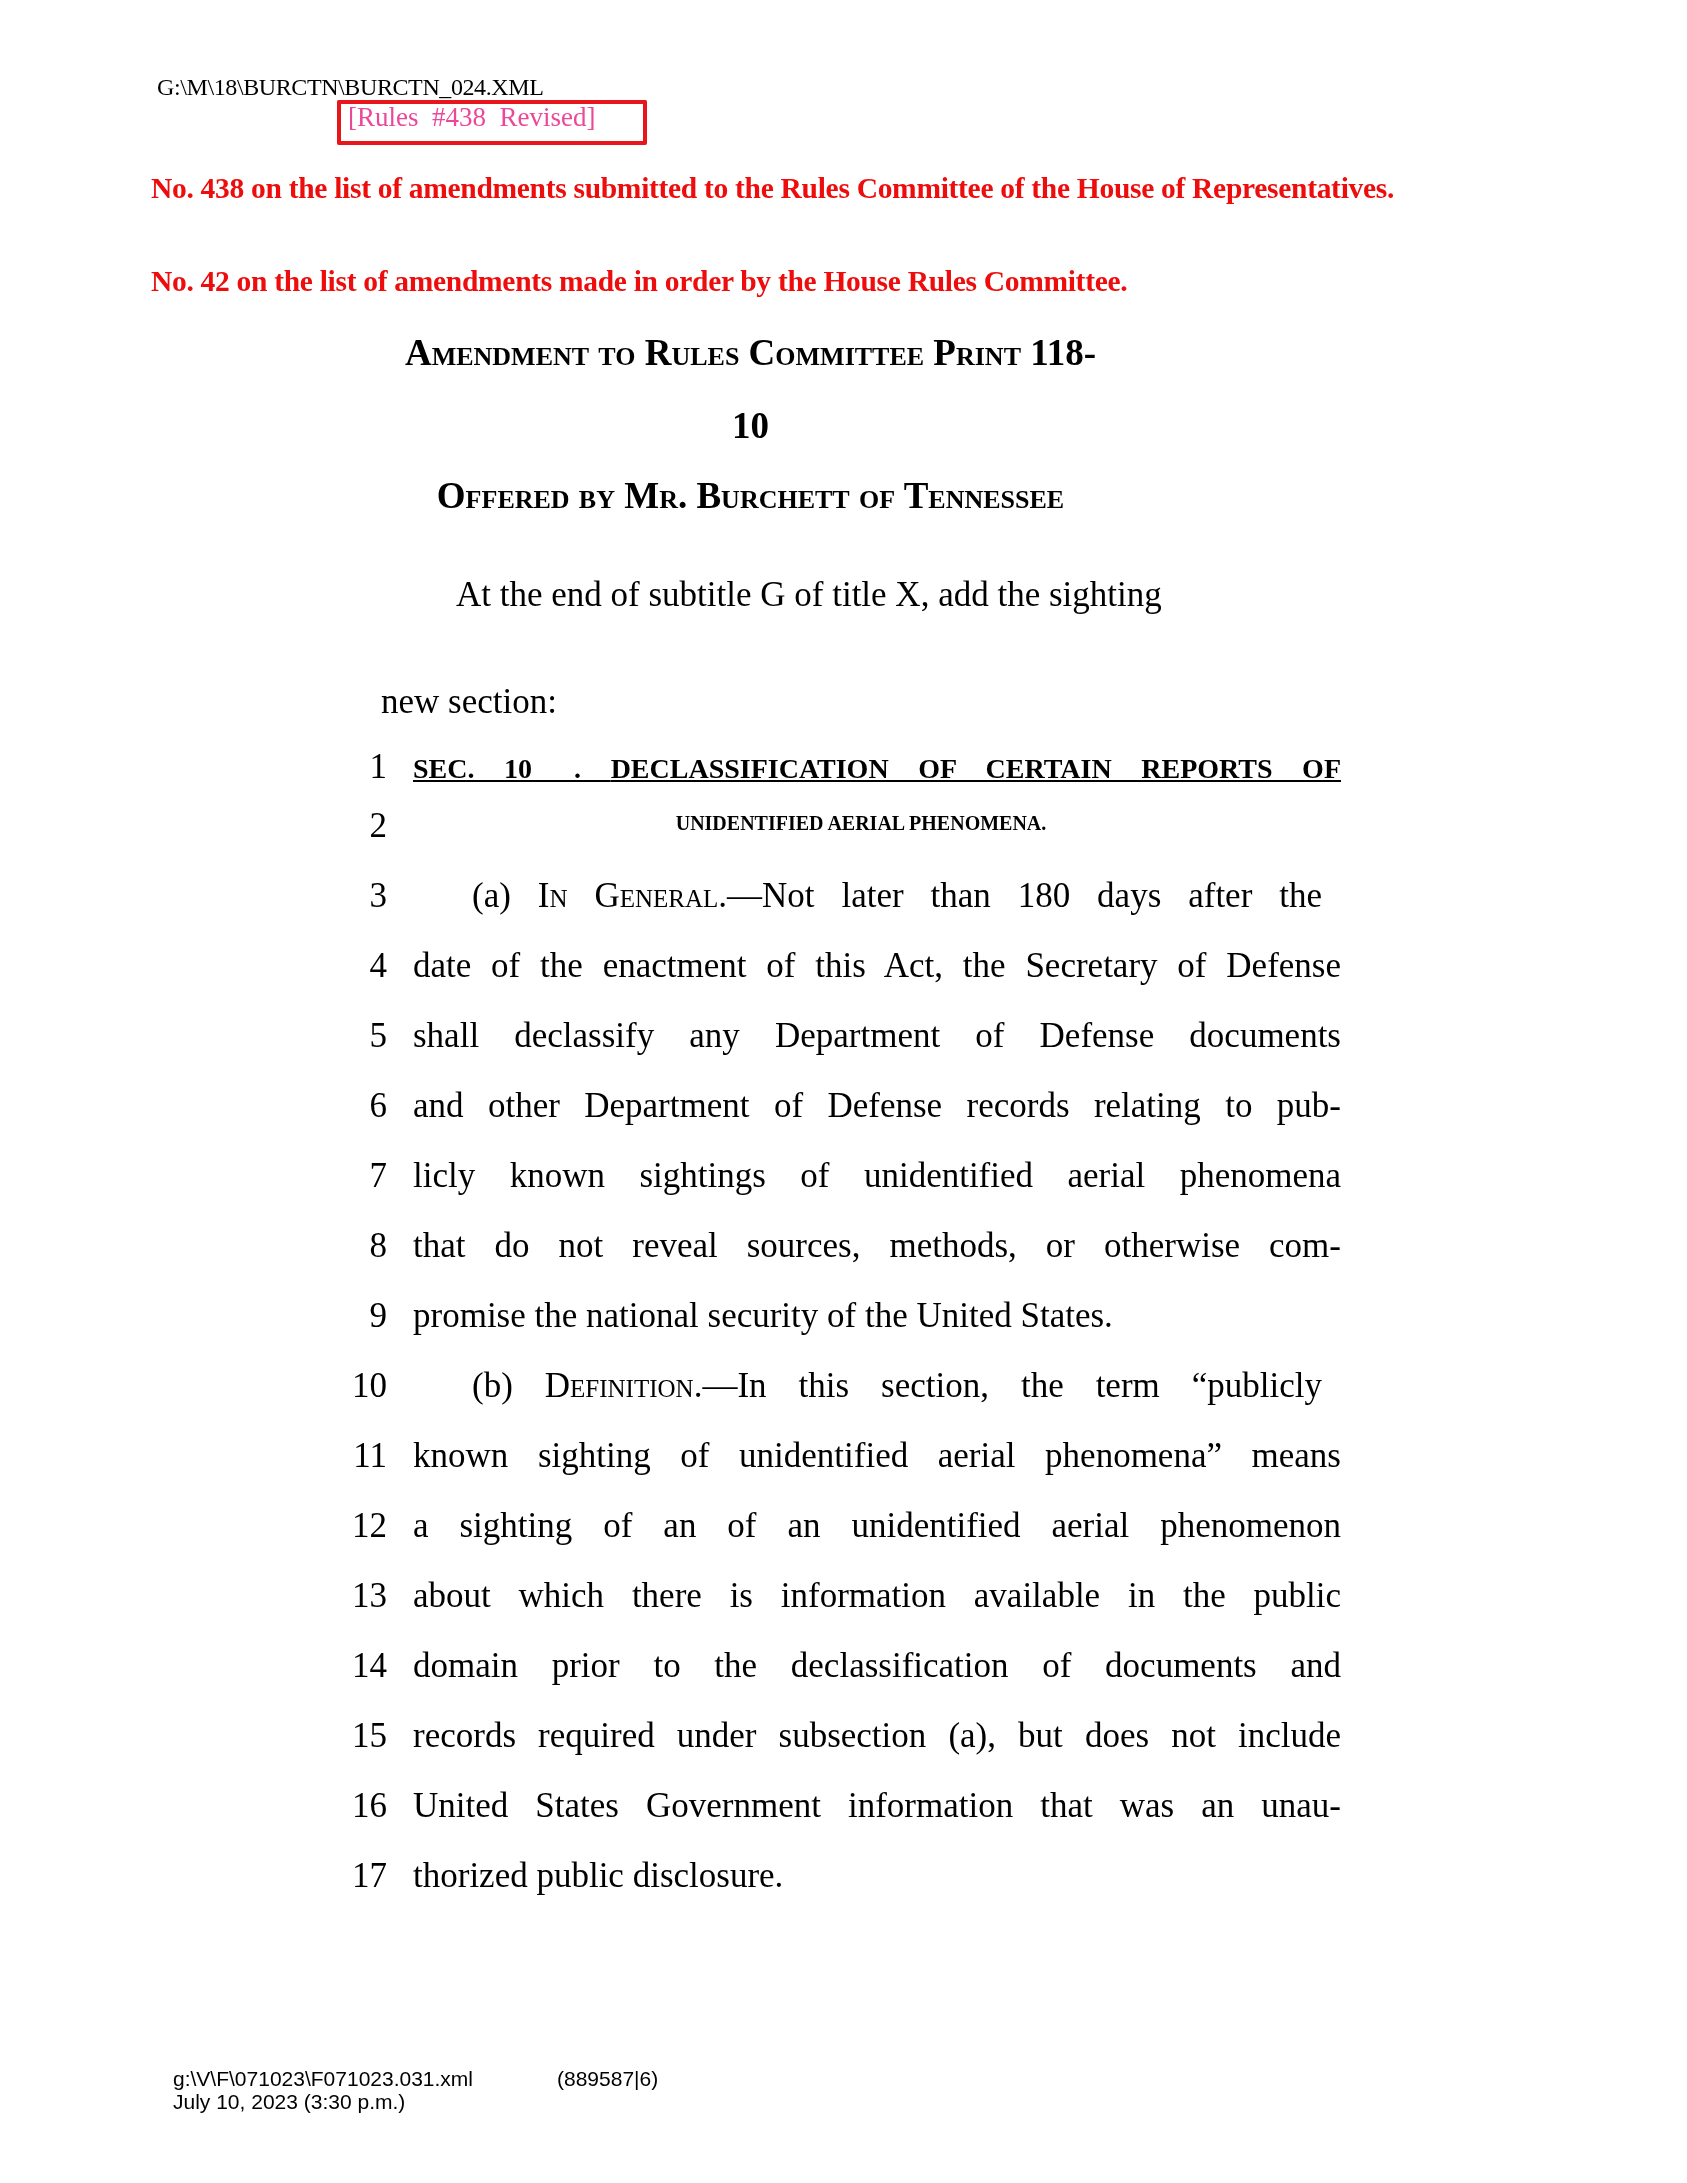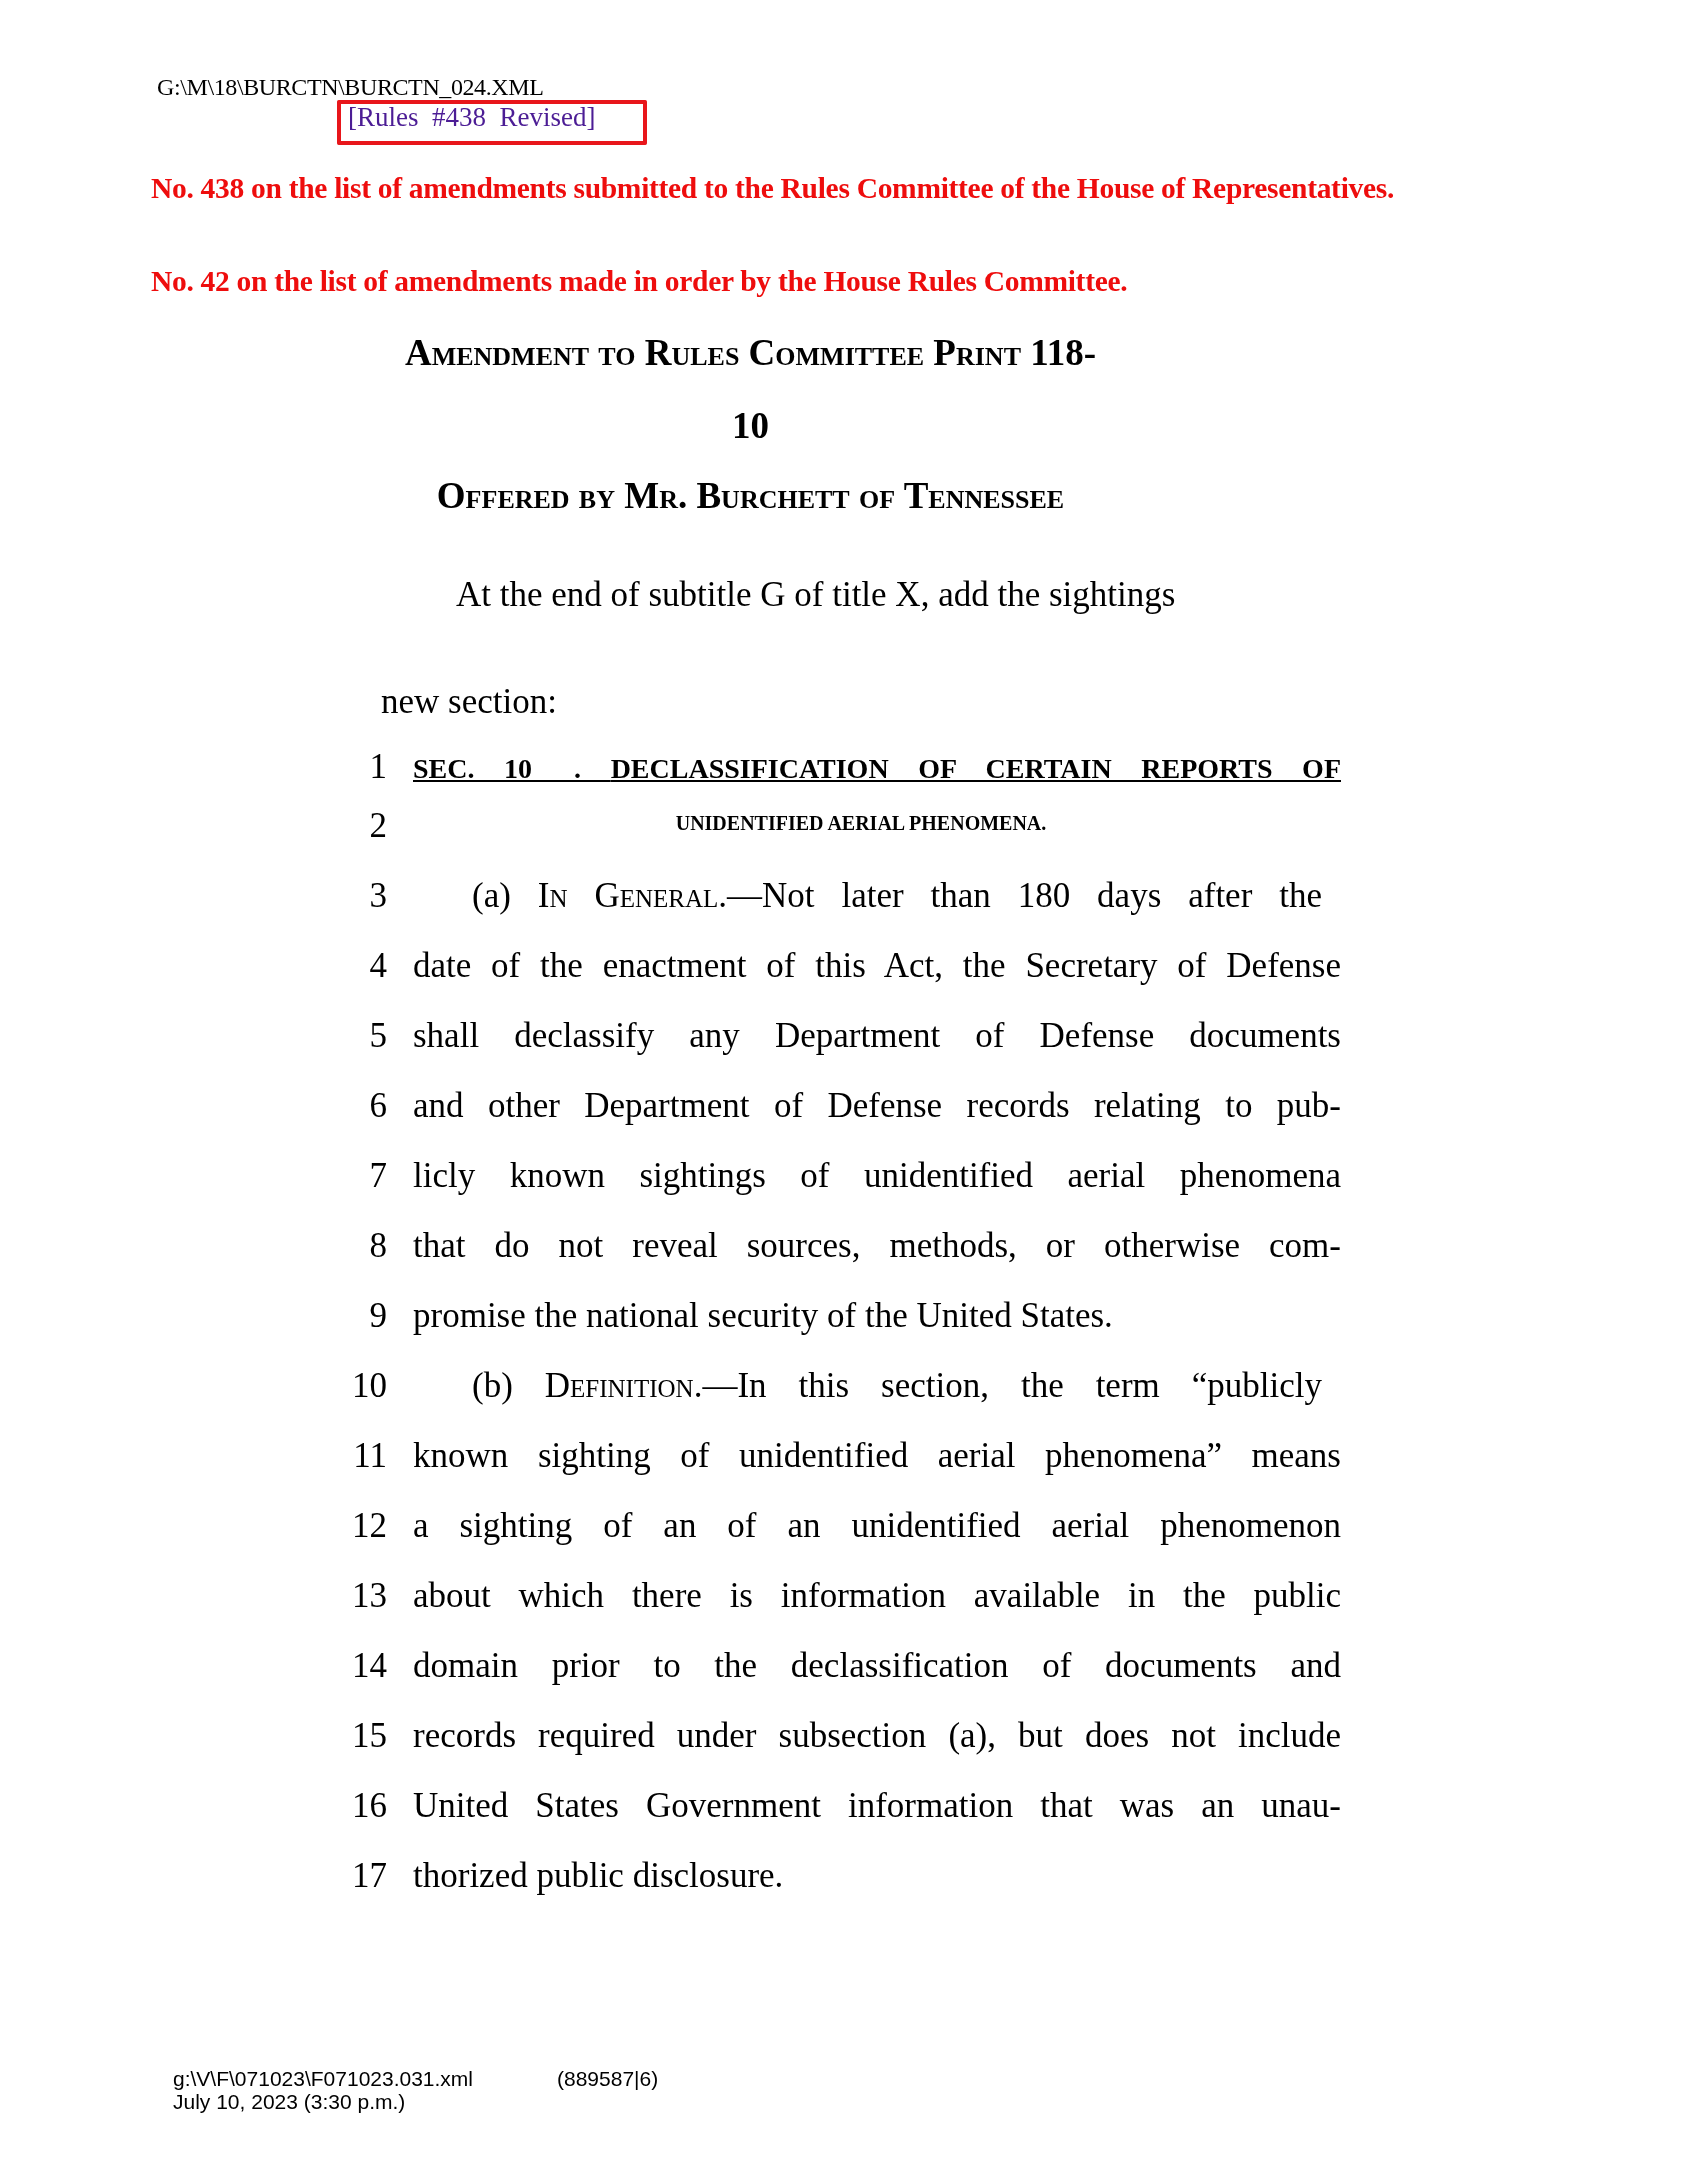--- a/index.html
+++ b/index.html
@@ -3,21 +3,21 @@
 <meta charset="utf-8">
 <style>
   html, body { margin: 0; padding: 0; background: #ffffff; }
   body { width: 1687px; height: 2183px; position: relative; overflow: hidden; color: #000; }
   .abs { position: absolute; white-space: nowrap; }
   .serif { font-family: "Liberation Serif", "DejaVu Serif", serif; }
   .sans { font-family: "Liberation Sans", "DejaVu Sans", sans-serif; }
 
   #file-path { left: 157px; top: 74px; font-size: 24px; letter-spacing: -0.4px; }
   #rules-box { left: 337px; top: 100px; width: 302px; height: 37px; border: 4.2px solid #e8161b; border-radius: 1.7px; }
-  #rules-label { left: 348px; top: 102px; font-size: 27px; color: #4c1d95; word-spacing: 6.7px; }
+  #rules-label { left: 348px; top: 102px; font-size: 27px; color: #ec4899; word-spacing: 6.7px; }
 
   .red-line { left: 151px; font-size: 29.5px; font-weight: bold; color: #ee0d0d; letter-spacing: -0.3px; }
   #submitted-line { top: 172px; }
   #order-line { top: 265px; }
 
   .title { left: 0; width: 1501px; text-align: center; font-weight: bold; font-variant: small-caps; font-size: 37px; }
   #title-line1 { top: 331px; }
   #title-line2 { top: 404px; font-variant: normal; }
   #offered-by { top: 474px; }
 
@@ -44,21 +44,21 @@
 <div id="rules-box" class="abs"></div>
 <div id="rules-label" class="abs serif">[Rules #438 Revised]</div>
 
 <div id="submitted-line" class="abs serif red-line">No. 438 on the list of amendments submitted to the Rules Committee of the House of Representatives.</div>
 <div id="order-line" class="abs serif red-line">No. 42 on the list of amendments made in order by the House Rules Committee.</div>
 
 <div id="title-line1" class="abs serif title">Amendment to Rules Committee Print 118-</div>
 <div id="title-line2" class="abs serif title">10</div>
 <div id="offered-by" class="abs serif title">Offered by Mr. Burchett of Tennessee</div>
 
-<div id="instr-line1" class="abs serif instr">At the end of subtitle G of title X, add the sightings</div>
+<div id="instr-line1" class="abs serif instr">At the end of subtitle G of title X, add the sighting</div>
 <div id="instr-line2" class="abs serif instr">new section:</div>
 
 <div>
 
   <div class="ln" style="top:747px">1</div>
   <div class="body-line sec-head" style="top:753px"><span>SEC. 10___. </span><span>DECLASSIFICATION OF CERTAIN REPORTS OF</span></div>
 
   <div class="ln" style="top:806px">2</div>
   <div class="body-line sec-head2" style="top:812px">UNIDENTIFIED AERIAL PHENOMENA.</div>
 

